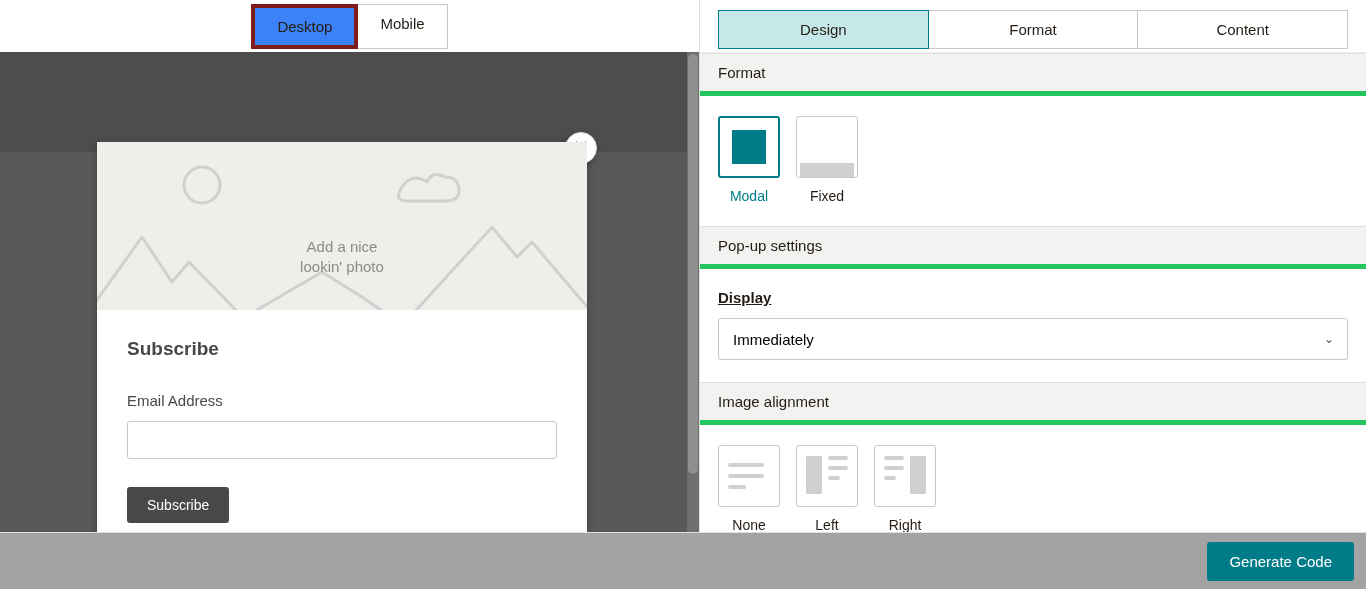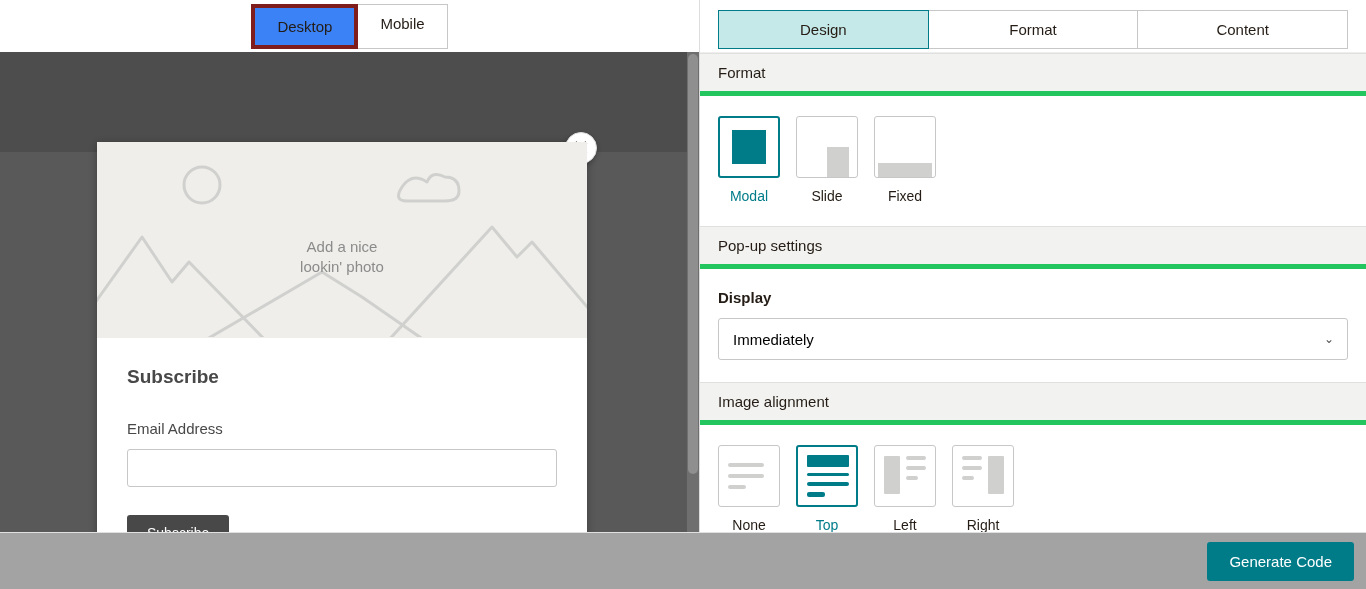--- a/index.html
+++ b/index.html
@@ -68,21 +68,21 @@
     width: 32px; height: 32px;
     border-radius: 50%;
     background: #fff;
     border: 1px solid #ddd;
     display: flex; align-items: center; justify-content: center;
     font-size: 20px; font-weight: 700;
     cursor: pointer;
     box-shadow: 0 2px 5px rgba(0,0,0,.25);
   }
   .popup-image-area {
-    height: 196px;
+    height: 168px;
     background: #efeeea;
     position: relative;
     overflow: hidden;
   }
   .placeholder-text {
     position: absolute;
     top: 95px; left: 50%;
     transform: translateX(-50%);
     text-align: center;
     color: #8b8b8b;
@@ -179,21 +179,21 @@
     border: 1px solid #c7c7c7;
     border-radius: 3px;
     display: flex; align-items: center; justify-content: center;
     position: relative;
     background: #fff;
   }
   .opt.selected .opt-box { border: 2px solid #007c89; }
   .opt.selected .opt-label { color: #007c89; }
   .opt-label { font-size: 14px; color: #241c15; }
 
-  .sub-label { font-size: 15px; font-weight: 600; color: #241c15; margin-bottom: 12px; display: block; }
+  .sub-label { font-size: 15px; font-weight: 600; color: #241c15; margin-bottom: 12px; display: block; text-decoration: underline; }
   .select-wrap {
     position: relative;
     width: 100%;
   }
   .select-wrap select {
     width: 100%;
     height: 42px;
     border: 1px solid #c7c7c7;
     border-radius: 3px;
     padding: 0 14px;
@@ -292,26 +292,20 @@
       <div class="section-body">
         <div class="opt-row">
           <div class="opt selected">
             <div class="opt-box">
               <div style="width:34px;height:34px;background:#007c89;"></div>
             </div>
             <div class="opt-label">Modal</div>
           </div>
           <div class="opt">
             <div class="opt-box">
-              <div style="width:22px;height:30px;background:#d0d0ce;position:absolute;right:8px;bottom:0;"></div>
-            </div>
-            <div class="opt-label">Slide</div>
-          </div>
-          <div class="opt">
-            <div class="opt-box">
               <div style="width:54px;height:14px;background:#d0d0ce;position:absolute;bottom:0;left:3px;"></div>
             </div>
             <div class="opt-label">Fixed</div>
           </div>
         </div>
       </div>
 
       <div class="section-header">Pop-up settings</div>
       <div class="section-body">
         <label class="sub-label">Display</label>
@@ -327,29 +321,20 @@
       <div class="section-body">
         <div class="opt-row">
           <div class="opt">
             <div class="opt-box" style="flex-direction:column;align-items:flex-start;padding:14px 9px;gap:7px;">
               <div class="mini-line" style="width:36px;"></div>
               <div class="mini-line" style="width:36px;"></div>
               <div class="mini-line" style="width:18px;"></div>
             </div>
             <div class="opt-label">None</div>
           </div>
-          <div class="opt selected">
-            <div class="opt-box" style="flex-direction:column;align-items:flex-start;padding:8px 9px;gap:6px;">
-              <div style="width:42px;height:14px;background:#007c89;border-radius:1px;"></div>
-              <div class="mini-line" style="width:42px;background:#007c89;"></div>
-              <div class="mini-line" style="width:42px;background:#007c89;"></div>
-              <div class="mini-line" style="width:18px;height:6px;background:#007c89;"></div>
-            </div>
-            <div class="opt-label">Top</div>
-          </div>
           <div class="opt">
             <div class="opt-box" style="padding:10px 8px;align-items:flex-start;gap:6px;">
               <div style="width:16px;height:38px;background:#d0d0ce;border-radius:1px;"></div>
               <div style="display:flex;flex-direction:column;gap:6px;">
                 <div class="mini-line" style="width:20px;"></div>
                 <div class="mini-line" style="width:20px;"></div>
                 <div class="mini-line" style="width:12px;"></div>
               </div>
             </div>
             <div class="opt-label">Left</div>

